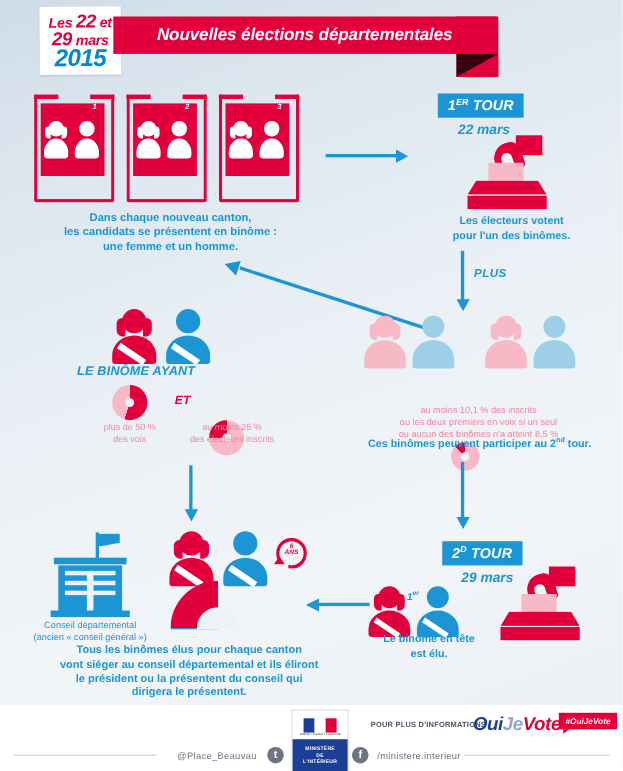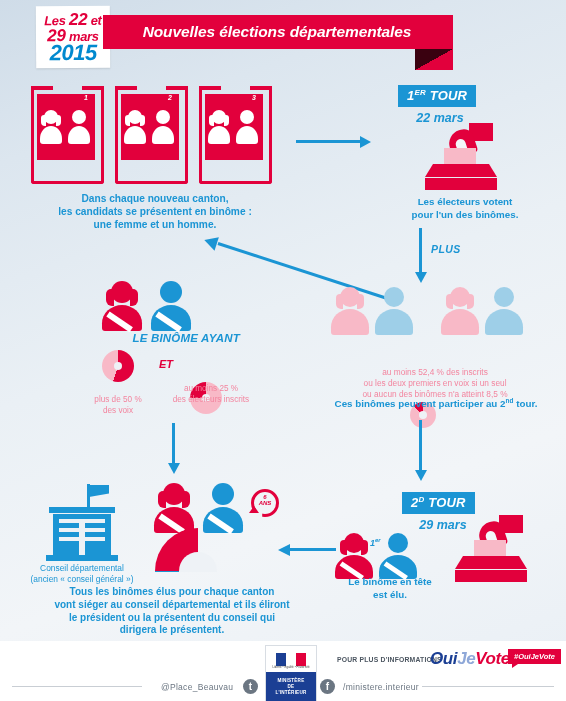--- a/index.html
+++ b/index.html
@@ -246,26 +246,26 @@
       <div class="body" style="left:2px;top:24px;width:40px;height:26px;background:#e2003c;"></div>
       <div class="abs" style="left:8px;top:30px;width:28px;height:6px;background:#fff;transform:rotate(34deg);transform-origin:left center;"></div>
     </div>
     <div class="sil" style="left:49px;top:0;width:44px;height:50px;">
       <div class="head" style="left:11px;top:0;width:22px;height:22px;background:#1b95d4;"></div>
       <div class="body" style="left:2px;top:24px;width:40px;height:26px;background:#1b95d4;"></div>
       <div class="abs" style="left:8px;top:30px;width:28px;height:6px;background:#fff;transform:rotate(34deg);transform-origin:left center;"></div>
     </div>
   </div>
 
-  <div class="abs" style="left:70px;top:332px;width:170px;text-align:right;color:#1b95d4;font-weight:bold;font-style:italic;font-size:11.5px;letter-spacing:.2px;">LE BINÔME AYANT</div>
+  <div class="abs" style="left:70px;top:332px;width:170px;text-align:left;color:#1b95d4;font-weight:bold;font-style:italic;font-size:11.5px;letter-spacing:.2px;">LE BINÔME AYANT</div>
 
   <div class="abs donut" style="left:102px;top:350px;width:32px;height:32px;background:conic-gradient(#e2003c 0% 55%, #f8b9c7 55% 100%);">
     <div class="hole" style="left:12px;top:12px;width:8px;height:8px;background:#eef2f6;"></div>
   </div>
-  <div class="abs tpink" style="left:72px;top:383px;width:92px;font-size:8.2px;margin-top:11px;">
+  <div class="abs tpink" style="left:72px;top:383px;width:92px;font-size:8.2px;">
     <div>plus de 50 %</div>
     <div>des voix</div>
   </div>
 
   <div class="abs" style="left:146px;top:358px;width:40px;text-align:center;color:#e2003c;font-weight:bold;font-style:italic;font-size:11px;">ET</div>
 
   <div class="abs donut" style="left:190px;top:350px;width:32px;height:32px;background:conic-gradient(#f8b9c7 0% 75%, #e2003c 75% 100%);">
     <div class="hole" style="left:12px;top:12px;width:8px;height:8px;background:#eef2f6;"></div>
   </div>
   <div class="abs tpink" style="left:156px;top:383px;width:110px;font-size:8.2px;">
@@ -297,21 +297,21 @@
       <div class="head" style="left:10px;top:0;width:20px;height:20px;background:#9ecfe8;"></div>
       <div class="body" style="left:1px;top:22px;width:38px;height:26px;background:#9ecfe8;"></div>
     </div>
   </div>
 
   <div class="abs donut" style="left:410px;top:338px;width:26px;height:26px;background:conic-gradient(#f8b9c7 0% 87.5%, #e2003c 87.5% 100%);">
     <div class="hole" style="left:9px;top:9px;width:8px;height:8px;background:#eef2f6;"></div>
   </div>
 
   <div class="abs tpink" style="left:330px;top:367px;width:210px;font-size:8.3px;">
-    <div>au moins 52,4 % des inscrits</div>
+    <div>au moins 10,1 % des inscrits</div>
     <div>ou les deux premiers en voix si un seul</div>
     <div>ou aucun des binômes n'a atteint 8,5 %</div>
   </div>
   <div class="abs" style="left:320px;top:397px;width:232px;text-align:center;color:#1b95d4;font-weight:bold;font-size:9.8px;">
     <span>Ces binômes peuvent participer au 2</span><sup style="font-size:6.5px">nd</sup><span> tour.</span>
   </div>
 
   <div class="abs arrowline" style="left:419px;top:420px;width:3px;height:52px;"></div>
   <div class="abs arrowhead" style="left:414.5px;top:470px;border-top:11px solid #1b95d4;border-left:6px solid transparent;border-right:6px solid transparent;"></div>
 

